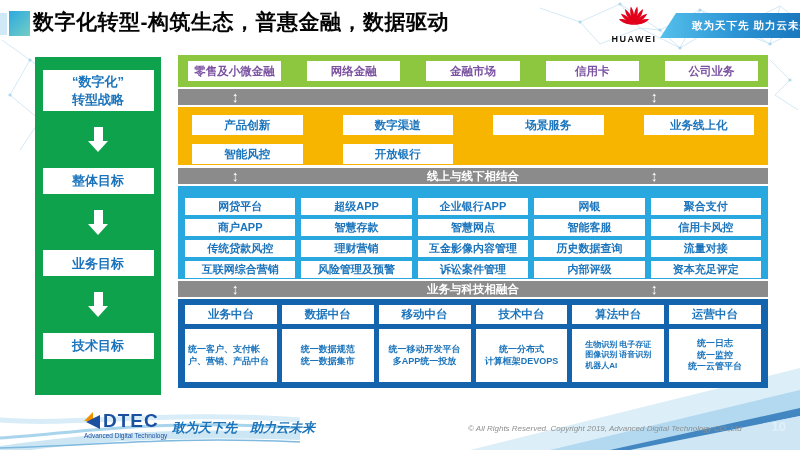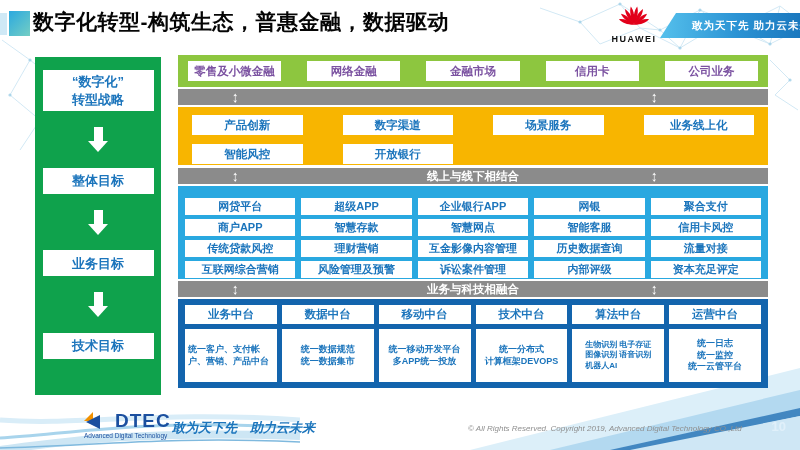--- a/index.html
+++ b/index.html
@@ -66,21 +66,21 @@
           column-gap:5px; row-gap:5px; padding:6px 7px; grid-auto-flow:column; }
   .p-head { background:#fff; color:#1c75bc; font-size:11.5px; font-weight:bold;
             text-align:center; line-height:19px; white-space:nowrap; overflow:hidden; }
   .p-body { background:#fff; color:#1c75bc; font-size:9px; font-weight:bold;
             display:flex; align-items:center; justify-content:center; text-align:center;
             white-space:pre-line; line-height:1.3; padding:2px 3px; }
   .p-body.tiny { font-size:8px; text-align:left; }
 
   
   .dtec { position:absolute; left:84px; top:410px; }
-  .dtec-row { display:flex; align-items:center; gap:13px; }
+  .dtec-row { display:flex; align-items:center; gap:1px; }
   .dtec-mark { position:relative; width:18px; height:16px; }
   .dtec-mark .blue-tri { position:absolute; left:2px; top:2px; width:0; height:0;
         border-top:7px solid transparent; border-bottom:7px solid transparent;
         border-right:14px solid #1b4f9f; }
   .dtec-mark .orange-tri { position:absolute; left:0; top:-1px; width:0; height:0;
         border-left:9px solid transparent; border-bottom:9px solid #f29100; }
   .dtec-name { font-size:19px; font-weight:bold; color:#1b4f9f; letter-spacing:1px; }
   .dtec-sub { font-size:6.5px; color:#1b4f9f; margin-top:0; white-space:nowrap; }
   .foot-slogan { position:absolute; left:172px; top:419px; font-size:13px; font-style:italic;
                  font-weight:bold; color:#1c75bc; white-space:nowrap; }

